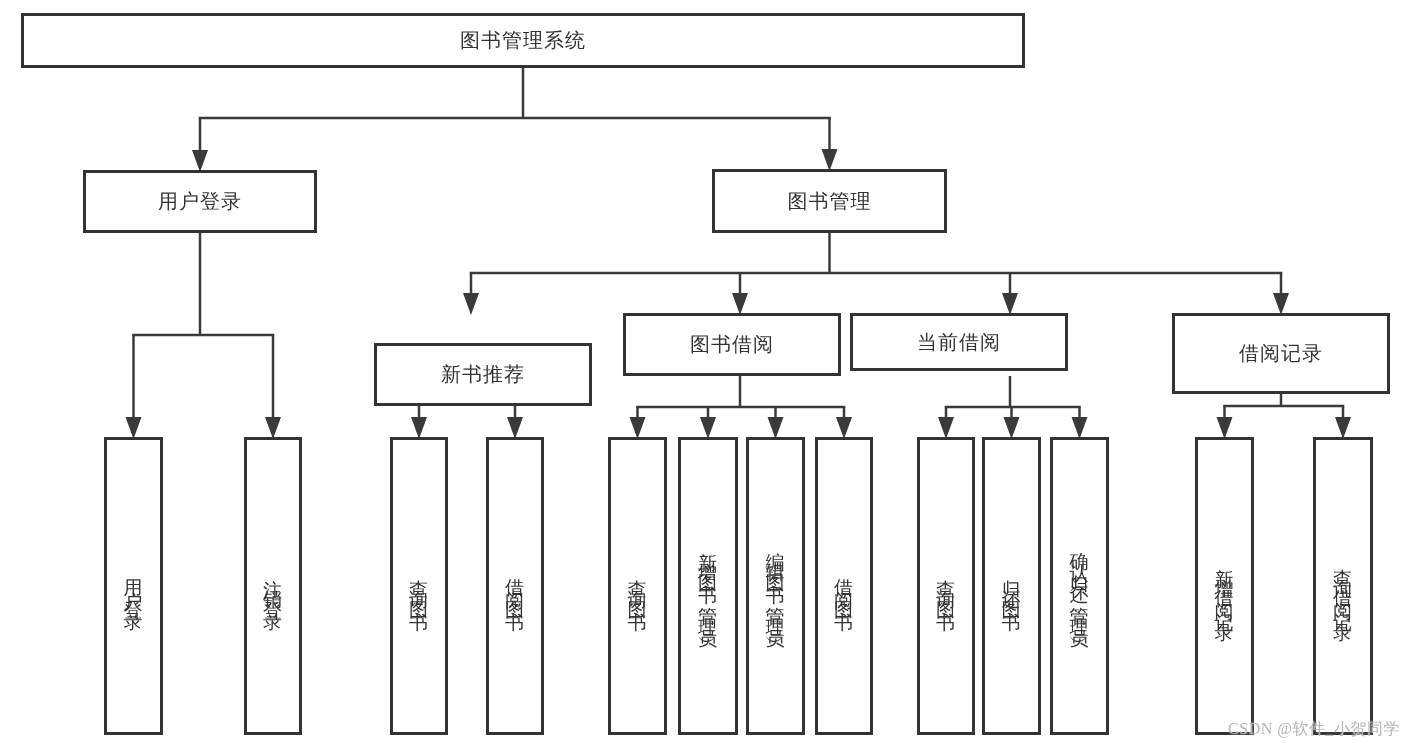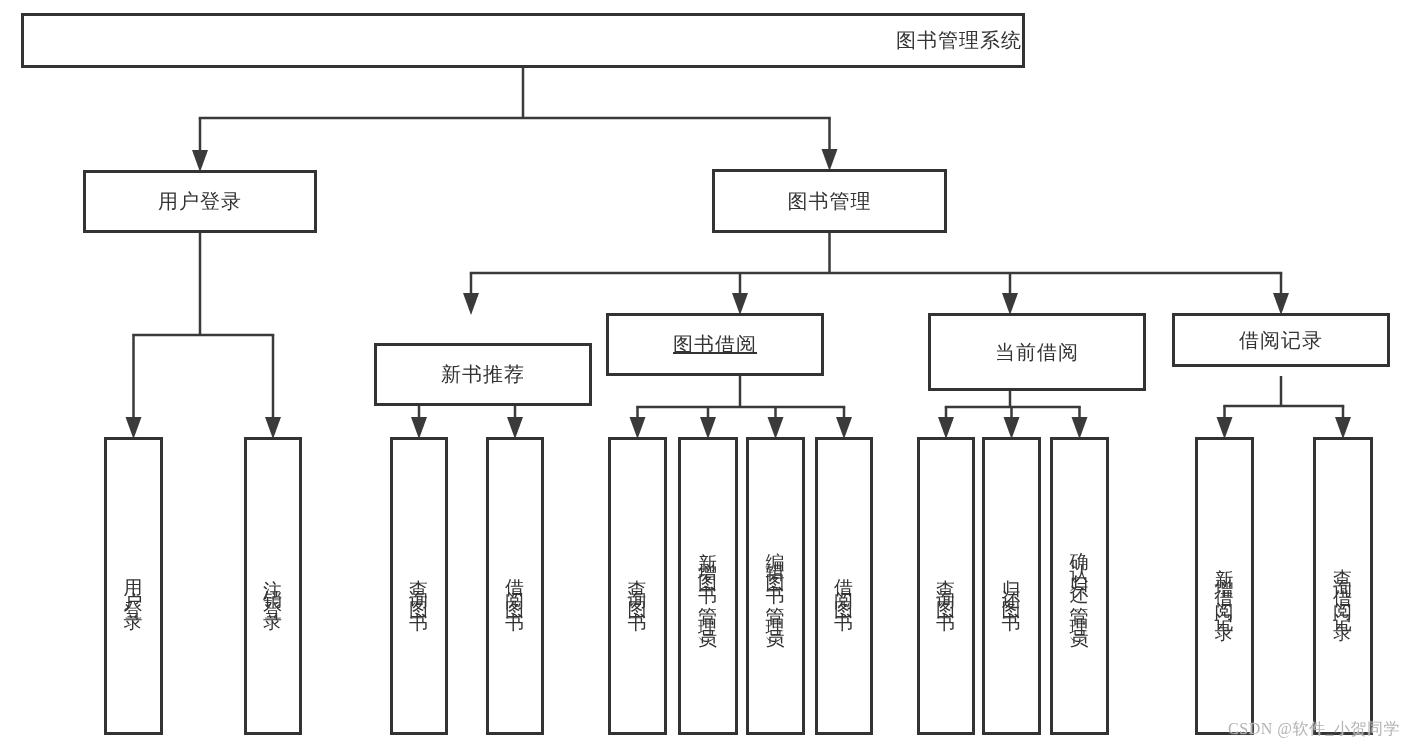--- a/index.html
+++ b/index.html
@@ -113,21 +113,21 @@
       <line x1="1281" y1="273" x2="1281" y2="295" stroke="#3a3a3a" stroke-width="2.5"></line>
       <polygon points="1273,293 1289,293 1281,315" fill="#3a3a3a"></polygon>
       <line x1="1281" y1="376" x2="1281" y2="406" stroke="#3a3a3a" stroke-width="2.5"></line>
       <line x1="1223.25" y1="406" x2="1344.25" y2="406" stroke="#3a3a3a" stroke-width="2.5"></line>
       <line x1="1224.5" y1="406" x2="1224.5" y2="419" stroke="#3a3a3a" stroke-width="2.5"></line>
       <polygon points="1216.5,417 1232.5,417 1224.5,439" fill="#3a3a3a"></polygon>
       <line x1="1343" y1="406" x2="1343" y2="419" stroke="#3a3a3a" stroke-width="2.5"></line>
       <polygon points="1335,417 1351,417 1343,439" fill="#3a3a3a"></polygon>
     </svg>
   <div id="nodes">
-      <div class="node horizontal" style="left: 21px; top: 13px; width: 1004px; height: 55px; border-color: rgb(51, 51, 51); justify-content: flex-end;">
+      <div class="node horizontal" style="left: 21px; top: 13px; width: 1004px; height: 55px; border-color: rgb(51, 51, 51);">
         <span class="lbl" style="color: rgb(51, 51, 51);">图书管理系统</span>
       </div>
       <div class="node horizontal" style="left: 83px; top: 170px; width: 234px; height: 63px; border-color: rgb(51, 51, 51);">
         <span class="lbl" style="color: rgb(51, 51, 51);">用户登录</span>
       </div>
       <div class="node vertical" style="left: 104px; top: 437px; width: 59px; height: 298px; border-color: rgb(51, 51, 51);">
         <span class="lbl" style="color: rgb(51, 51, 51);">用户登录</span>
       </div>
       <div class="node vertical" style="left: 244px; top: 437px; width: 58px; height: 298px; border-color: rgb(51, 51, 51);">
         <span class="lbl" style="color: rgb(51, 51, 51);">注销登录</span>
@@ -137,48 +137,48 @@
       </div>
       <div class="node horizontal" style="left: 374px; top: 313px; width: 218px; height: 63px; border-color: rgb(51, 51, 51); margin-top: 30px;">
         <span class="lbl" style="color: rgb(51, 51, 51);">新书推荐</span>
       </div>
       <div class="node vertical" style="left: 390px; top: 437px; width: 58px; height: 298px; border-color: rgb(51, 51, 51);">
         <span class="lbl" style="color: rgb(51, 51, 51);">查询图书</span>
       </div>
       <div class="node vertical" style="left: 486px; top: 437px; width: 58px; height: 298px; border-color: rgb(51, 51, 51);">
         <span class="lbl" style="color: rgb(51, 51, 51);">借阅图书</span>
       </div>
-      <div class="node horizontal" style="left: 606px; top: 313px; width: 218px; height: 63px; border-color: rgb(51, 51, 51); text-decoration: underline;">
+      <div class="node horizontal" style="left: 623px; top: 313px; width: 218px; height: 63px; border-color: rgb(51, 51, 51);">
         <span class="lbl" style="color: rgb(51, 51, 51);">图书借阅</span>
       </div>
       <div class="node vertical" style="left: 608px; top: 437px; width: 59px; height: 298px; border-color: rgb(51, 51, 51);">
         <span class="lbl" style="color: rgb(51, 51, 51);">查询图书</span>
       </div>
       <div class="node vertical" style="left: 678px; top: 437px; width: 60px; height: 298px; border-color: rgb(51, 51, 51);">
         <span class="lbl" style="color: rgb(51, 51, 51);">新增图书（管理员）</span>
       </div>
       <div class="node vertical" style="left: 746px; top: 437px; width: 59px; height: 298px; border-color: rgb(51, 51, 51);">
         <span class="lbl" style="color: rgb(51, 51, 51);">编辑图书（管理员）</span>
       </div>
       <div class="node vertical" style="left: 815px; top: 437px; width: 58px; height: 298px; border-color: rgb(51, 51, 51);">
         <span class="lbl" style="color: rgb(51, 51, 51);">借阅图书</span>
       </div>
-      <div class="node horizontal" style="left: 928px; top: 313px; width: 218px; height: 78px; border-color: rgb(51, 51, 51); justify-content: center;">
+      <div class="node horizontal" style="left: 850px; top: 313px; width: 218px; height: 58px; border-color: rgb(51, 51, 51); justify-content: center;">
         <span class="lbl" style="color: rgb(51, 51, 51);">当前借阅</span>
       </div>
       <div class="node vertical" style="left: 917px; top: 437px; width: 58px; height: 298px; border-color: rgb(51, 51, 51);">
         <span class="lbl" style="color: rgb(51, 51, 51);">查询图书</span>
       </div>
       <div class="node vertical" style="left: 982px; top: 437px; width: 59px; height: 298px; border-color: rgb(51, 51, 51);">
         <span class="lbl" style="color: rgb(51, 51, 51);">归还图书</span>
       </div>
       <div class="node vertical" style="left: 1050px; top: 437px; width: 59px; height: 298px; border-color: rgb(51, 51, 51);">
         <span class="lbl" style="color: rgb(51, 51, 51);">确认归还（管理员）</span>
       </div>
-      <div class="node horizontal" style="left: 1172px; top: 313px; width: 218px; height: 54px; border-color: rgb(51, 51, 51);">
+      <div class="node horizontal" style="left: 1172px; top: 313px; width: 218px; height: 81px; border-color: rgb(51, 51, 51);">
         <span class="lbl" style="color: rgb(51, 51, 51);">借阅记录</span>
       </div>
       <div class="node vertical" style="left: 1195px; top: 437px; width: 59px; height: 298px; border-color: rgb(51, 51, 51);">
         <span class="lbl" style="color: rgb(51, 51, 51);">新增借阅记录</span>
       </div>
       <div class="node vertical" style="left: 1313px; top: 437px; width: 60px; height: 298px; border-color: rgb(51, 51, 51);">
         <span class="lbl" style="color: rgb(51, 51, 51);">查询借阅记录</span>
       </div>
     </div>
   <div id="watermark">CSDN @软件_小贺同学</div>

